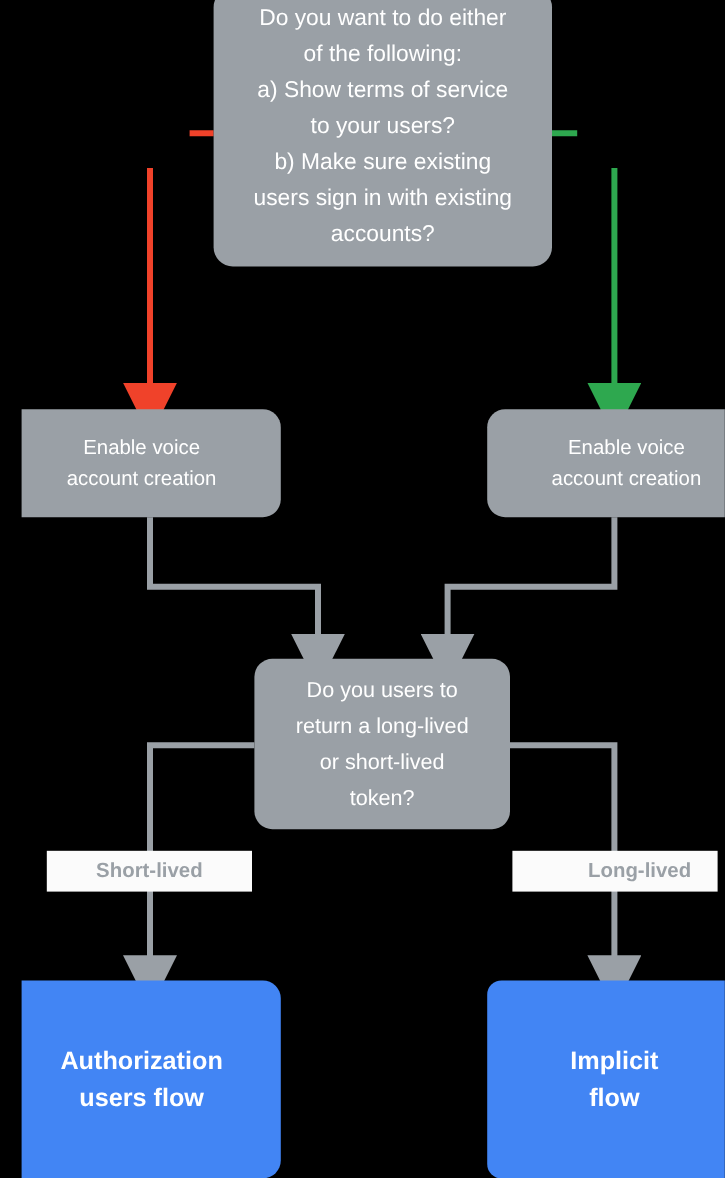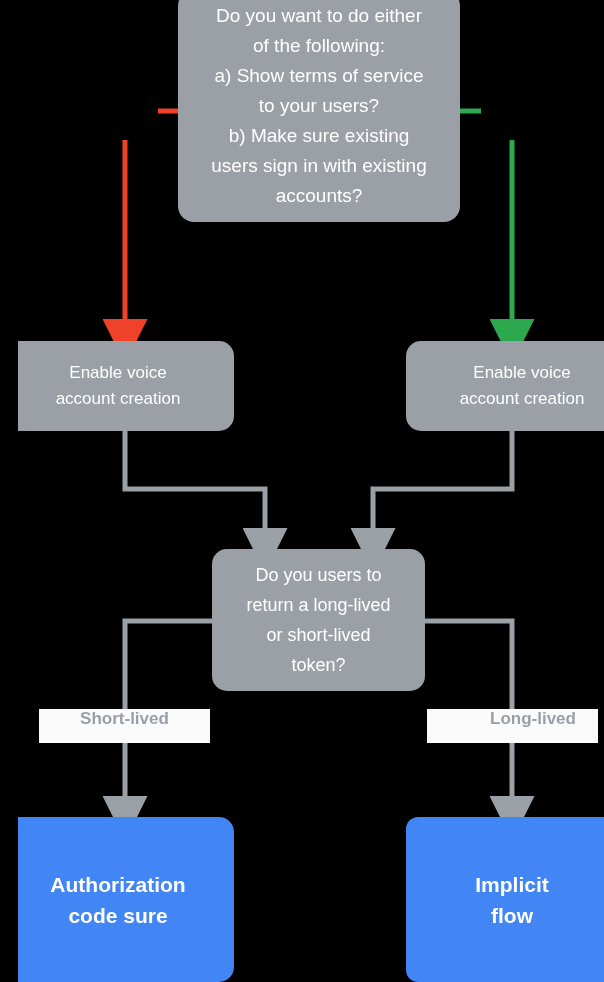--- a/index.html
+++ b/index.html
@@ -128,20 +128,21 @@
     width: 62px;
     height: 58px;
     border: 5px solid #2ea84f;
   }
 
   
   .edge-label {
     position: absolute;
     box-sizing: border-box;
     display: flex;
+    align-items: center;
     justify-content: center;
     background: #fbfbfb;
     color: #9aa0a6;
     font-size: 17px;
     font-weight: bold;
     z-index: 5;
   }
   #label-short {
     left: 21px;
     top: 709px;
@@ -232,21 +233,21 @@
 
   <div class="edge-label" id="label-short">
     <span>Short-lived</span>
   </div>
   <div class="edge-label" id="label-long">
     <span>Long-lived</span>
   </div>
 
   <div class="node node-blue" id="auth-flow">
     <span class="node-text">Authorization
-code sure</span>
+users flow</span>
   </div>
 
   <div class="node node-blue" id="implicit-flow">
     <span class="node-text">Implicit
 flow</span>
   </div>
 
 </div>
 
 </body></html>

